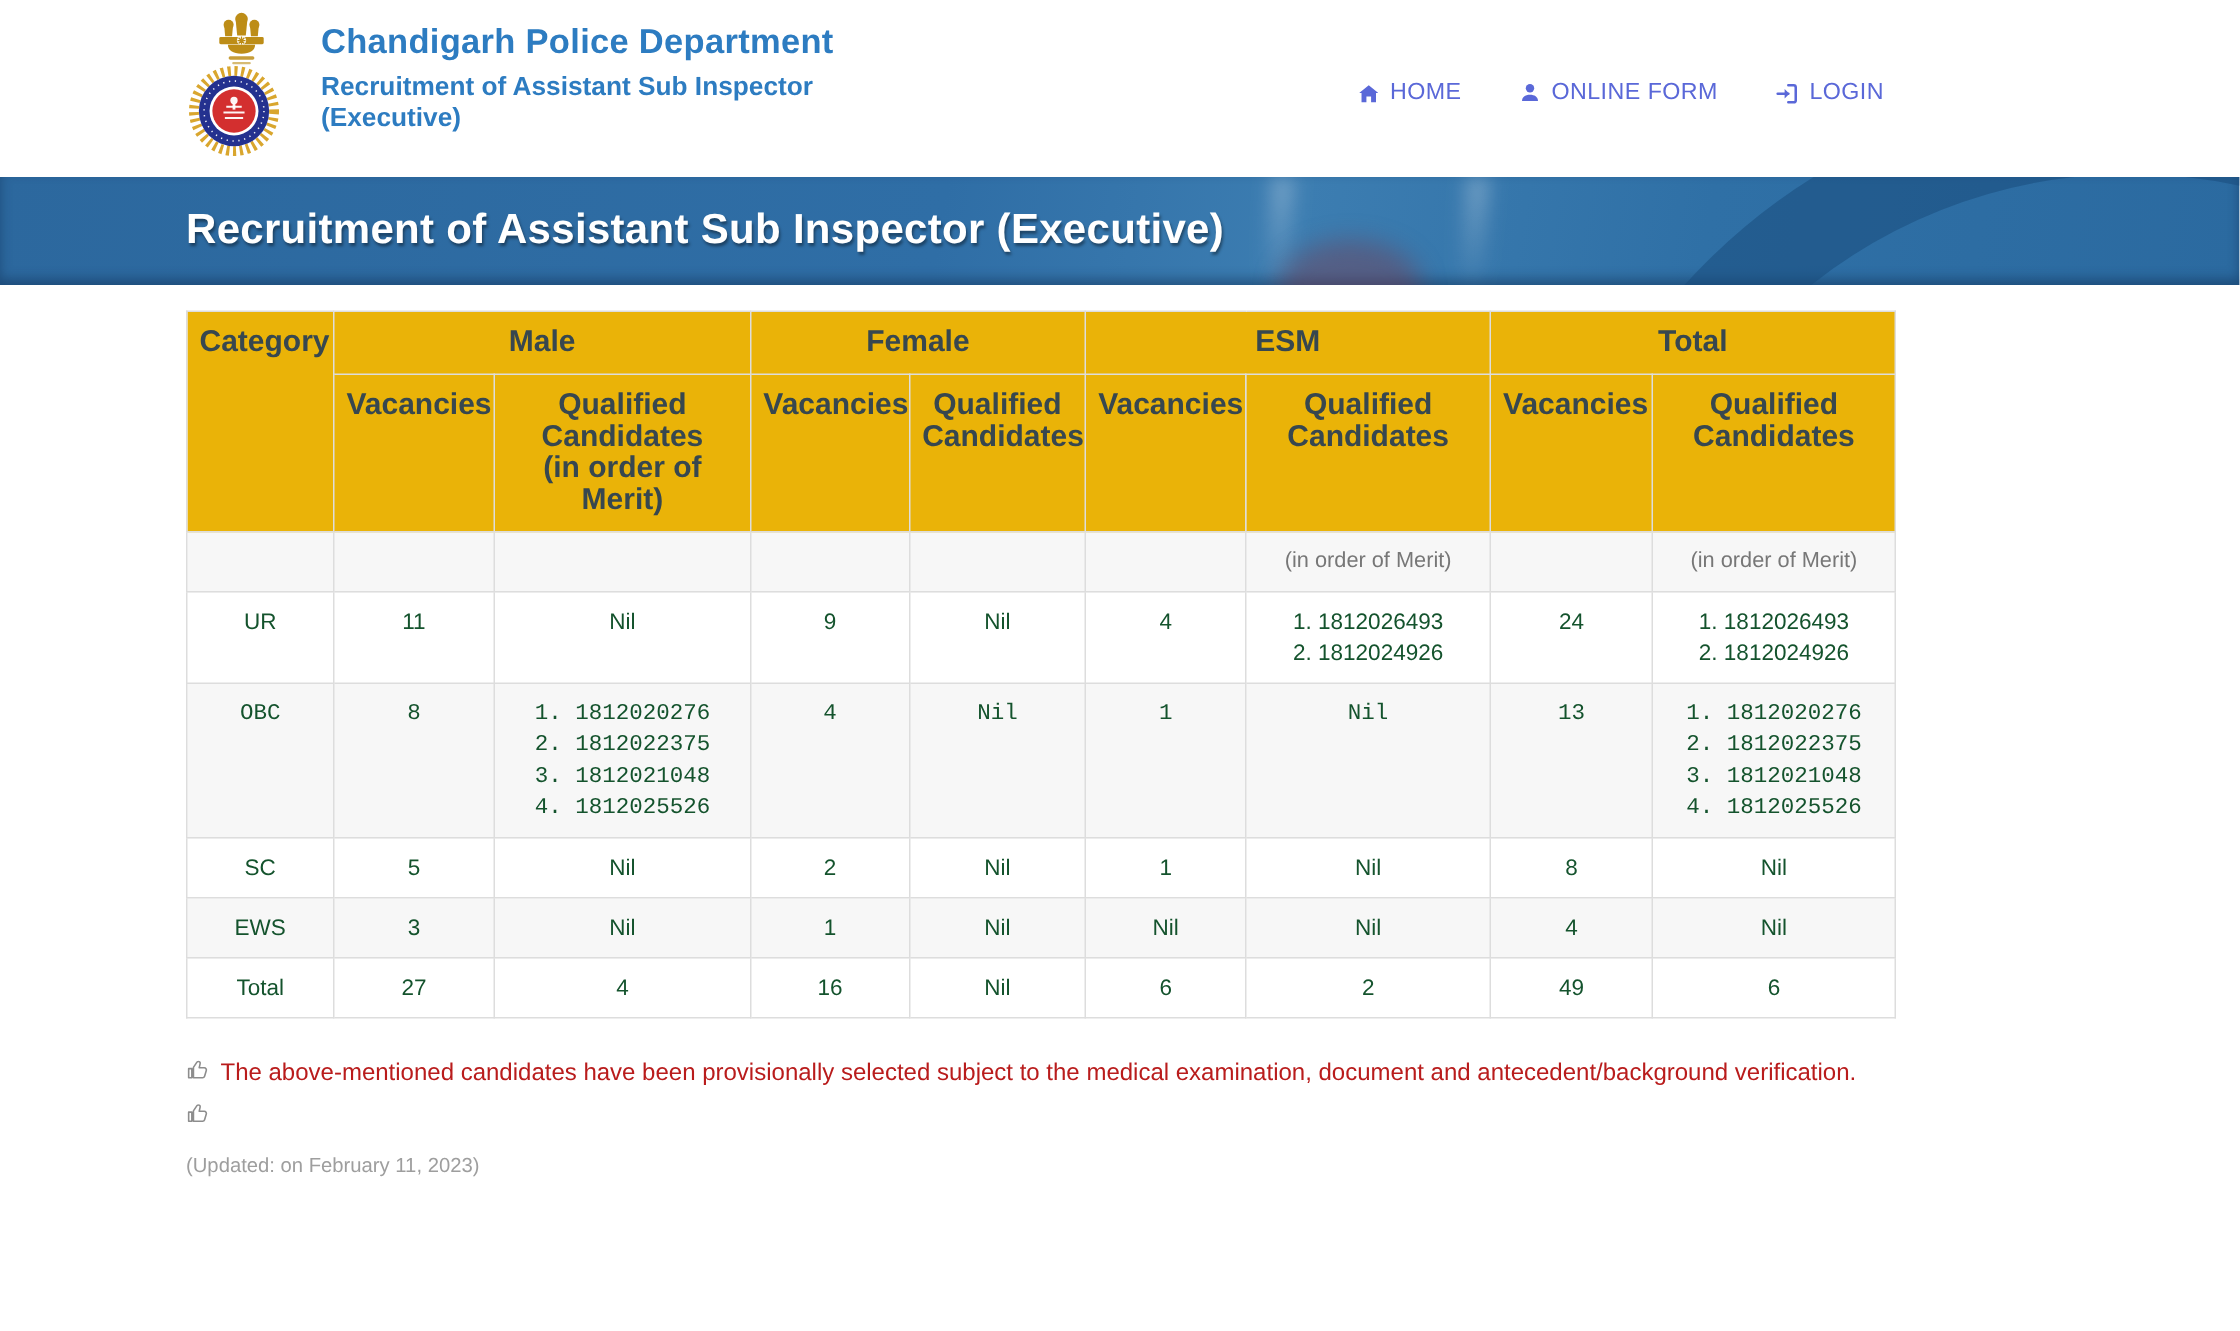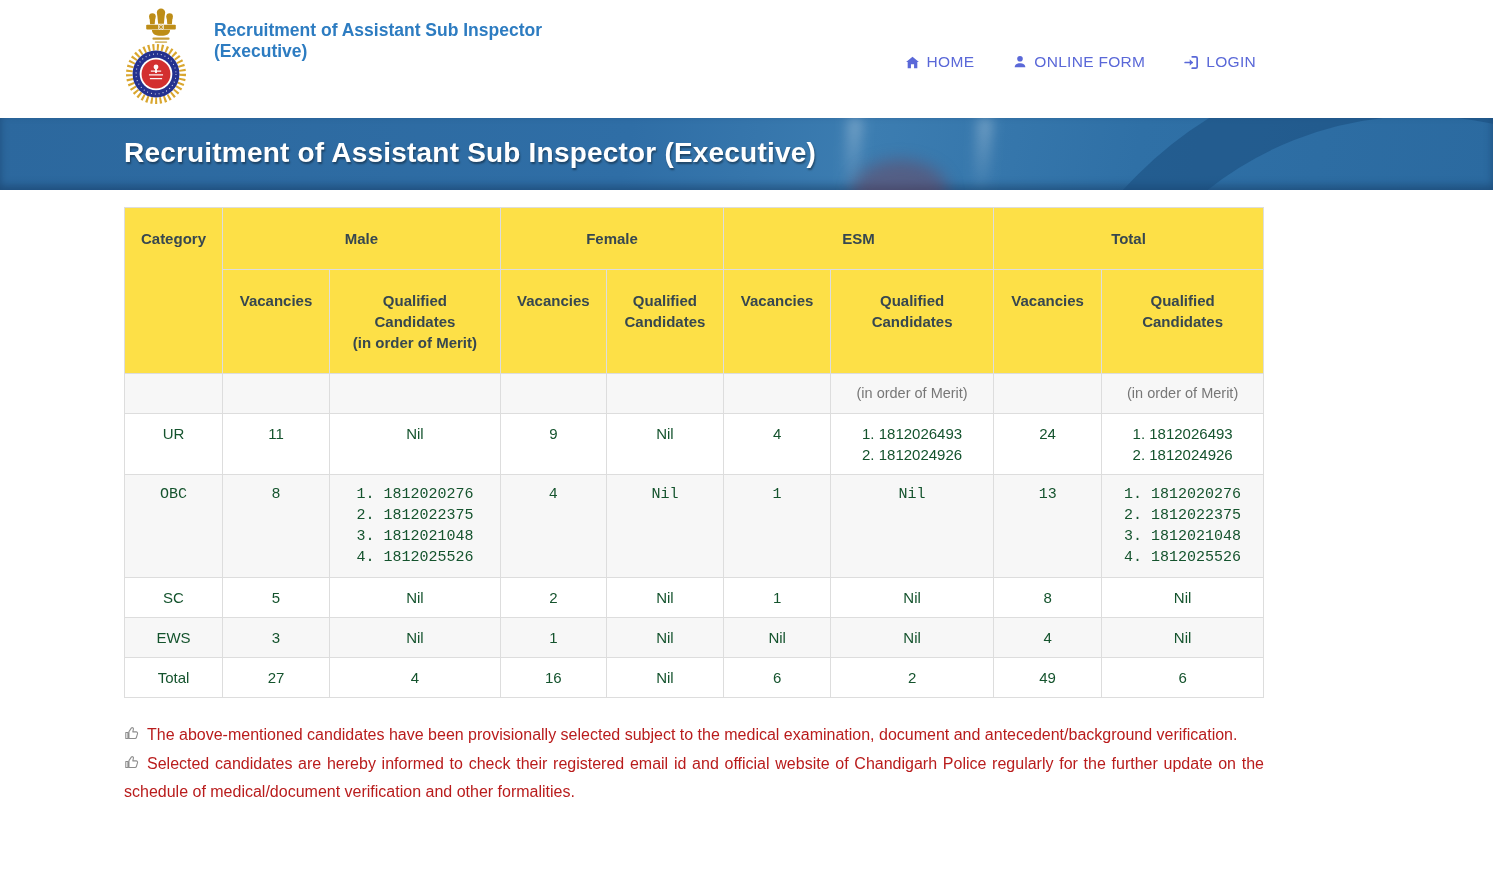--- a/index.html
+++ b/index.html
@@ -37,22 +37,22 @@
   .banner-title { position:relative; padding-top:19px; font-size:28px; font-weight:bold;
     color:#fff; text-shadow:1px 2px 2px rgba(0,0,0,.4); letter-spacing:.2px; }
 
   
   .notice { margin-top:33px; font-size:16.5px; font-weight:600; color:#b04747;
     line-height:25px; }
 
   
   table.result { width:100%; border-collapse:collapse; margin-top:17px; table-layout:fixed; }
   th,td { border:1px solid #ddd; text-align:center; }
-  thead th { color:#37474f; font-weight:bold; font-size:15px; background:#fde047;
-    vertical-align:top; padding:20px 8px; line-height:21px; white-space:pre-line; }
+  thead th { color:#37474f; font-weight:bold; font-size:20px; background:#eab308;
+    vertical-align:top; padding:10px 8px; line-height:21px; white-space:pre-line; }
   thead tr.group-row { height:38px; }
   thead tr.sub-row { height:82px; }
   tbody td { color:#14532d; font-size:15px; vertical-align:top; padding:9px 8px;
     line-height:21px; white-space:pre-line; }
   tbody tr.merit-row { height:38px; background:#f7f7f7; }
   tbody tr.merit-row td { color:#777; font-size:14.5px; }
   tbody tr:nth-child(2) { height:58px; }   
   tbody tr:nth-child(3) { background:#f7f7f7;font-family:Liberation Mono, monospace; } 
   tbody tr:nth-child(4) { height:37px; }   
   tbody tr:nth-child(5) { height:38px; background:#f7f7f7;margin-left:12px; } 
@@ -99,20 +99,21 @@
             <circle cx="32" cy="32" r="15.4" fill="#d32f2f"></circle>
             <g stroke="#fff" stroke-width="1.4" fill="none" opacity=".95">
               <path d="M25.5 37 h13 M24.5 33 h15 M26.5 29 h11"></path>
             </g>
             <circle cx="32" cy="24.5" r="2.6" fill="#fff" opacity=".95"></circle>
             <rect x="31" y="26.5" width="2" height="4.5" fill="#fff" opacity=".95"></rect>
           </svg>
         </span>
       </div>
       <div class="title-block">
+        <div class="site-title">Chandigarh Police Department</div>
         <div class="site-subtitle">Recruitment of Assistant Sub Inspector (Executive)</div>
       </div>
       <nav class="main-nav" id="main-nav">
           <a class="nav-link" href="#">
             <span class="nav-icon">
               <svg width="17" height="17" viewBox="0 0 24 24" fill="currentColor">
                 <path d="M3 11.2 12 4l9 7.2h-2.2V20h-4.6v-5.4H9.8V20H5.2v-8.8H3z"></path>
               </svg>
             </span>
             <span>HOME</span>
@@ -265,17 +266,18 @@
           </tr>
         </tbody>
       </table>
 
     <div class="notes" id="notes">
         <p class="note"><span class="note-icon"><svg width="17" height="17" viewBox="0 0 24 24">
               <path d="M2.5 10.5h3v8.5h-3zM7 19h8.6a2 2 0 0 0 1.9-1.4l1.6-5.3A2 2 0 0 0 17.2 9.7h-4.8l.9-3.9A1.7 1.7 0 0 0 11.6 3.7c-.5 0-1 .25-1.3.65L7 9.3z" fill="none" stroke="#8d8d8d" stroke-width="1.5" stroke-linejoin="round"></path>
             </svg></span><span>The above-mentioned candidates have been provisionally selected subject to the medical examination, document and antecedent/background verification.</span></p>
         <p class="note"><span class="note-icon"><svg width="17" height="17" viewBox="0 0 24 24">
               <path d="M2.5 10.5h3v8.5h-3zM7 19h8.6a2 2 0 0 0 1.9-1.4l1.6-5.3A2 2 0 0 0 17.2 9.7h-4.8l.9-3.9A1.7 1.7 0 0 0 11.6 3.7c-.5 0-1 .25-1.3.65L7 9.3z" fill="none" stroke="#8d8d8d" stroke-width="1.5" stroke-linejoin="round"></path>
-            </svg></span><span>Selected candidates are hereby informed to check their registered email id and official website of Chandigarh Police regularly for the further update on the schedule of medical/document verification and other formalities.</span></p>
+            </svg></span></p>
       </div>
+    <p class="updated">(Updated: on February 11, 2023)</p>
   </main>
 
 </div>
 
 </body></html>

